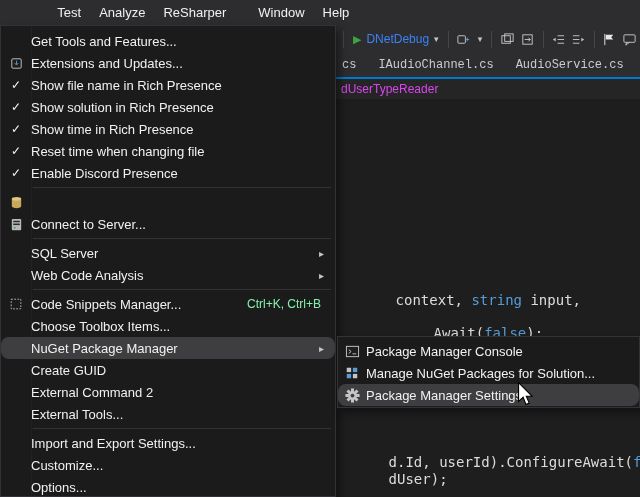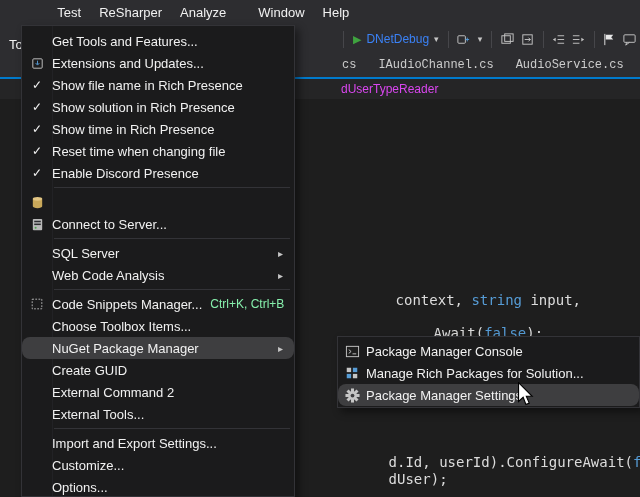--- a/index.html
+++ b/index.html
@@ -50,21 +50,21 @@
   .editor { position:absolute; top:99px; left:0; right:0; bottom:0;
     background:#1e1e1e; z-index:0; }
   .code-line { position:absolute; font-family:"DejaVu Sans Mono", monospace;
     font-size:14px; line-height:16px; color:#dcdcdc; white-space:pre; }
   .kw { color:#569cd6; }
 
   
   .menu-panel { position:absolute; background:#1b1b1c;
     border:1px solid #333337; box-shadow:4px 4px 8px rgba(0,0,0,0.45);
     padding-top:4px; z-index:5; }
-  .tools-menu { top:25px; left:0; width:274px; height:472px;margin-left:21px; }
+  .tools-menu { top:25px; left:0; width:336px; height:472px; }
   .tools-menu::before { content:""; position:absolute; left:30px; top:0;
     bottom:0; width:1px; background:#222225; }
   .nuget-submenu { top:336px; left:337px; width:303px; height:72px;
     padding-top:3px; z-index:6; }
   .menu-item { position:relative; height:22px; display:flex;
     align-items:center; color:#f1f1f1; font-size:13px; cursor:default; }
   .menu-item.hl { background:#3e3e40;border-radius:8px; }
   .mi-gutter { flex:0 0 30px; width:30px; display:flex; align-items:center;
     justify-content:center; }
   .nuget-submenu .mi-gutter { flex:0 0 28px; width:28px; }
@@ -178,24 +178,24 @@
   </div>
 
   <div class="menubar">
     <div class="mb-item open">
         <span>Tools</span>
       </div>
     <div class="mb-item">
         <span>Test</span>
       </div>
     <div class="mb-item">
+        <span>Analyze</span>
+      </div>
+    <div class="mb-item">
         <span>ReSharper</span>
-      </div>
-    <div class="mb-item">
-        <span>Analyze</span>
       </div>
     <div class="mb-item mb-gap">
         <span>Window</span>
       </div>
     <div class="mb-item">
         <span>Help</span>
       </div>
   </div>
 
   <div class="menu-panel tools-menu">
@@ -359,21 +359,21 @@
 
     <div class="menu-item">
       <span class="mi-gutter">
         <svg width="14" height="14" viewBox="0 0 16 16">
           <rect x="2" y="2" width="5" height="5" fill="#c5c5c5"></rect>
           <rect x="9" y="2" width="5" height="5" fill="#569cd6"></rect>
           <rect x="2" y="9" width="5" height="5" fill="#569cd6"></rect>
           <rect x="9" y="9" width="5" height="5" fill="#c5c5c5"></rect>
         </svg>
       </span>
-      <span class="mi-label">Manage Rich Packages for Solution...</span>
+      <span class="mi-label">Manage NuGet Packages for Solution...</span>
     </div>
 
     <div class="menu-item hl">
       <span class="mi-gutter">
         <svg width="15" height="15" viewBox="0 0 16 16">
           <g transform="translate(8,8)" fill="#c5c5c5">
             <rect x="-1.6" y="-7.5" width="3.2" height="15"></rect>
             <rect x="-1.6" y="-7.5" width="3.2" height="15" transform="rotate(45)"></rect>
             <rect x="-1.6" y="-7.5" width="3.2" height="15" transform="rotate(90)"></rect>
             <rect x="-1.6" y="-7.5" width="3.2" height="15" transform="rotate(135)"></rect>

